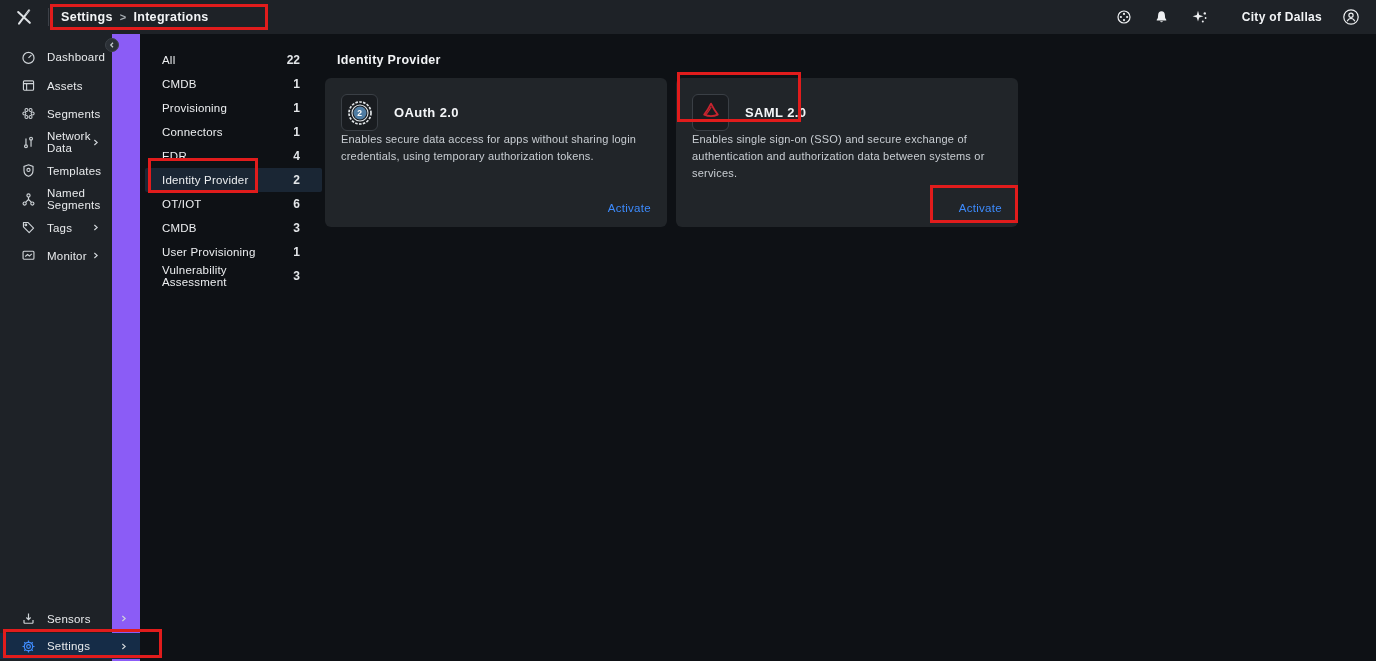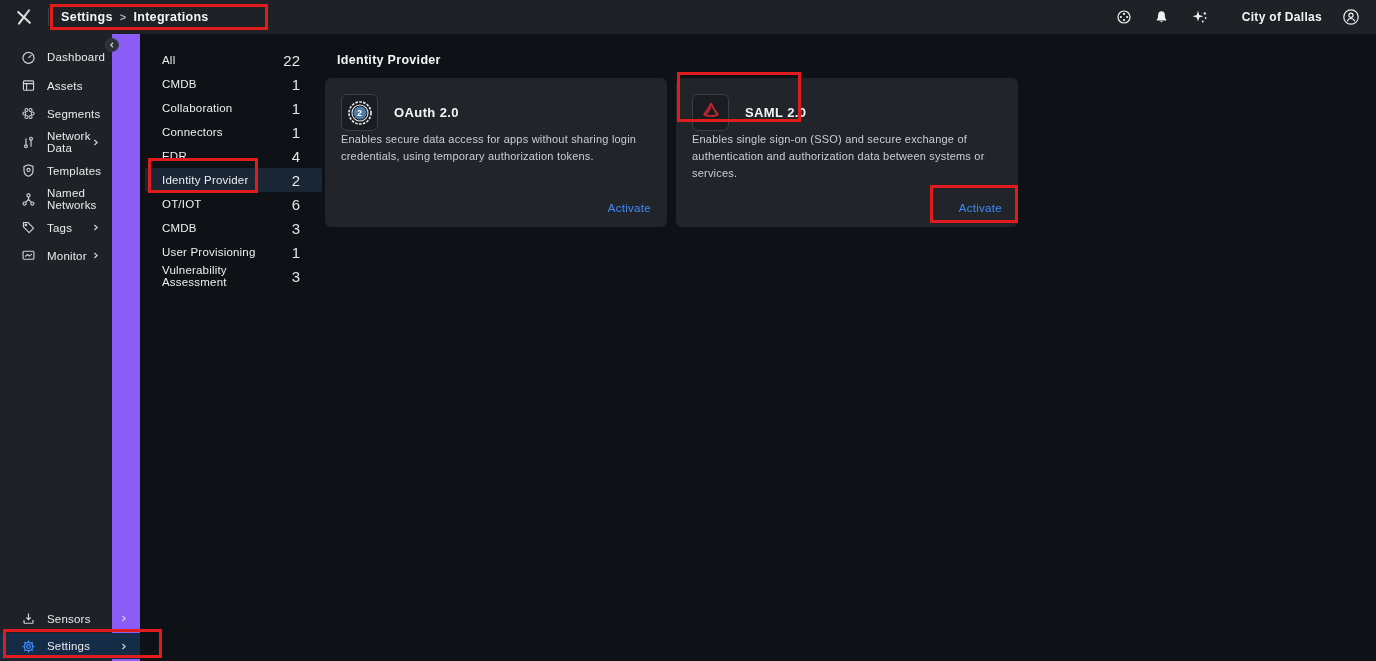--- a/index.html
+++ b/index.html
@@ -34,21 +34,21 @@
   .nav-item .nchev { margin-left:auto; color:#cfd4d8; display:flex; }
   .nav-bottom { position:absolute; bottom:2px; left:0; width:140px; }
   .nav-item.selected { background:#152c47; height:26px; }
   .nav-item.selected .nicon { color:#3f8cfd; }
 
   
   .content { position:absolute; top:34px; left:140px; width:1236px; height:627px; background:#0e1115; }
   .categories { position:absolute; top:0; left:0; width:182px; padding-top:14px; }
   .cat-row { height:24px; display:flex; align-items:center; padding:0 22px; cursor:pointer; }
   .cat-row .clabel { font-size:11.5px; font-weight:500; letter-spacing:.2px; color:#eceef0; }
-  .cat-row .ccount { margin-left:auto; font-size:15px; font-weight:400; color:#e3e6e9; }
+  .cat-row .ccount { margin-left:auto; font-size:12px; font-weight:700; color:#e3e6e9; }
   .cat-row.selected { background:#1a2634; margin-left:5px; padding-left:17px; border-radius:2px; }
 
   
   .main { position:absolute; top:0; left:182px; width:1054px; height:627px; padding-top:14px; }
   .main-title { height:24px; line-height:24px; margin-left:15px; font-size:12.5px; font-weight:700;
                 letter-spacing:.3px; color:#f2f4f6; }
   .cards { display:flex; gap:9px; margin:6px 0 0 3px; }
   .card { position:relative; width:342px; height:149px; background:#212529; border-radius:6px;
           padding:16px; }
   .card-head { display:flex; align-items:center; gap:16px; }
@@ -199,21 +199,21 @@
 
       <div class="nav-item">
         <span class="nicon">
           <svg width="15" height="15" viewBox="0 0 16 16" fill="none" stroke="currentColor" stroke-width="1.2">
             <circle cx="8" cy="3.7" r="1.7"></circle>
               <circle cx="3.9" cy="12.3" r="1.7"></circle>
               <circle cx="12.1" cy="12.3" r="1.7"></circle>
             <path d="M8 5.4 V8 M8 8 L5 10.9 M8 8 L11 10.9"></path>
           </svg>
         </span>
-        <span class="nlabel">Named Networks</span>
+        <span class="nlabel">Named Segments</span>
       </div>
 
       <div class="nav-item">
         <span class="nicon">
           <svg width="15" height="15" viewBox="0 0 16 16" fill="none" stroke="currentColor" stroke-width="1.2">
             <path d="M2.6 2.6 H7.3 L13.4 8.7 L8.7 13.4 L2.6 7.3 Z" stroke-linejoin="round"></path>
             <circle cx="5.2" cy="5.2" r="0.9"></circle>
           </svg>
         </span>
         <span class="nlabel">Tags</span>
@@ -278,21 +278,21 @@
     <div class="categories">
       <div class="cat-row">
         <span class="clabel">All</span>
         <span class="ccount">22</span>
       </div>
       <div class="cat-row">
         <span class="clabel">CMDB</span>
         <span class="ccount">1</span>
       </div>
       <div class="cat-row">
-        <span class="clabel">Collaboration</span>
+        <span class="clabel">Provisioning</span>
         <span class="ccount">1</span>
       </div>
       <div class="cat-row">
         <span class="clabel">Connectors</span>
         <span class="ccount">1</span>
       </div>
       <div class="cat-row">
         <span class="clabel">EDR</span>
         <span class="ccount">4</span>
       </div>

